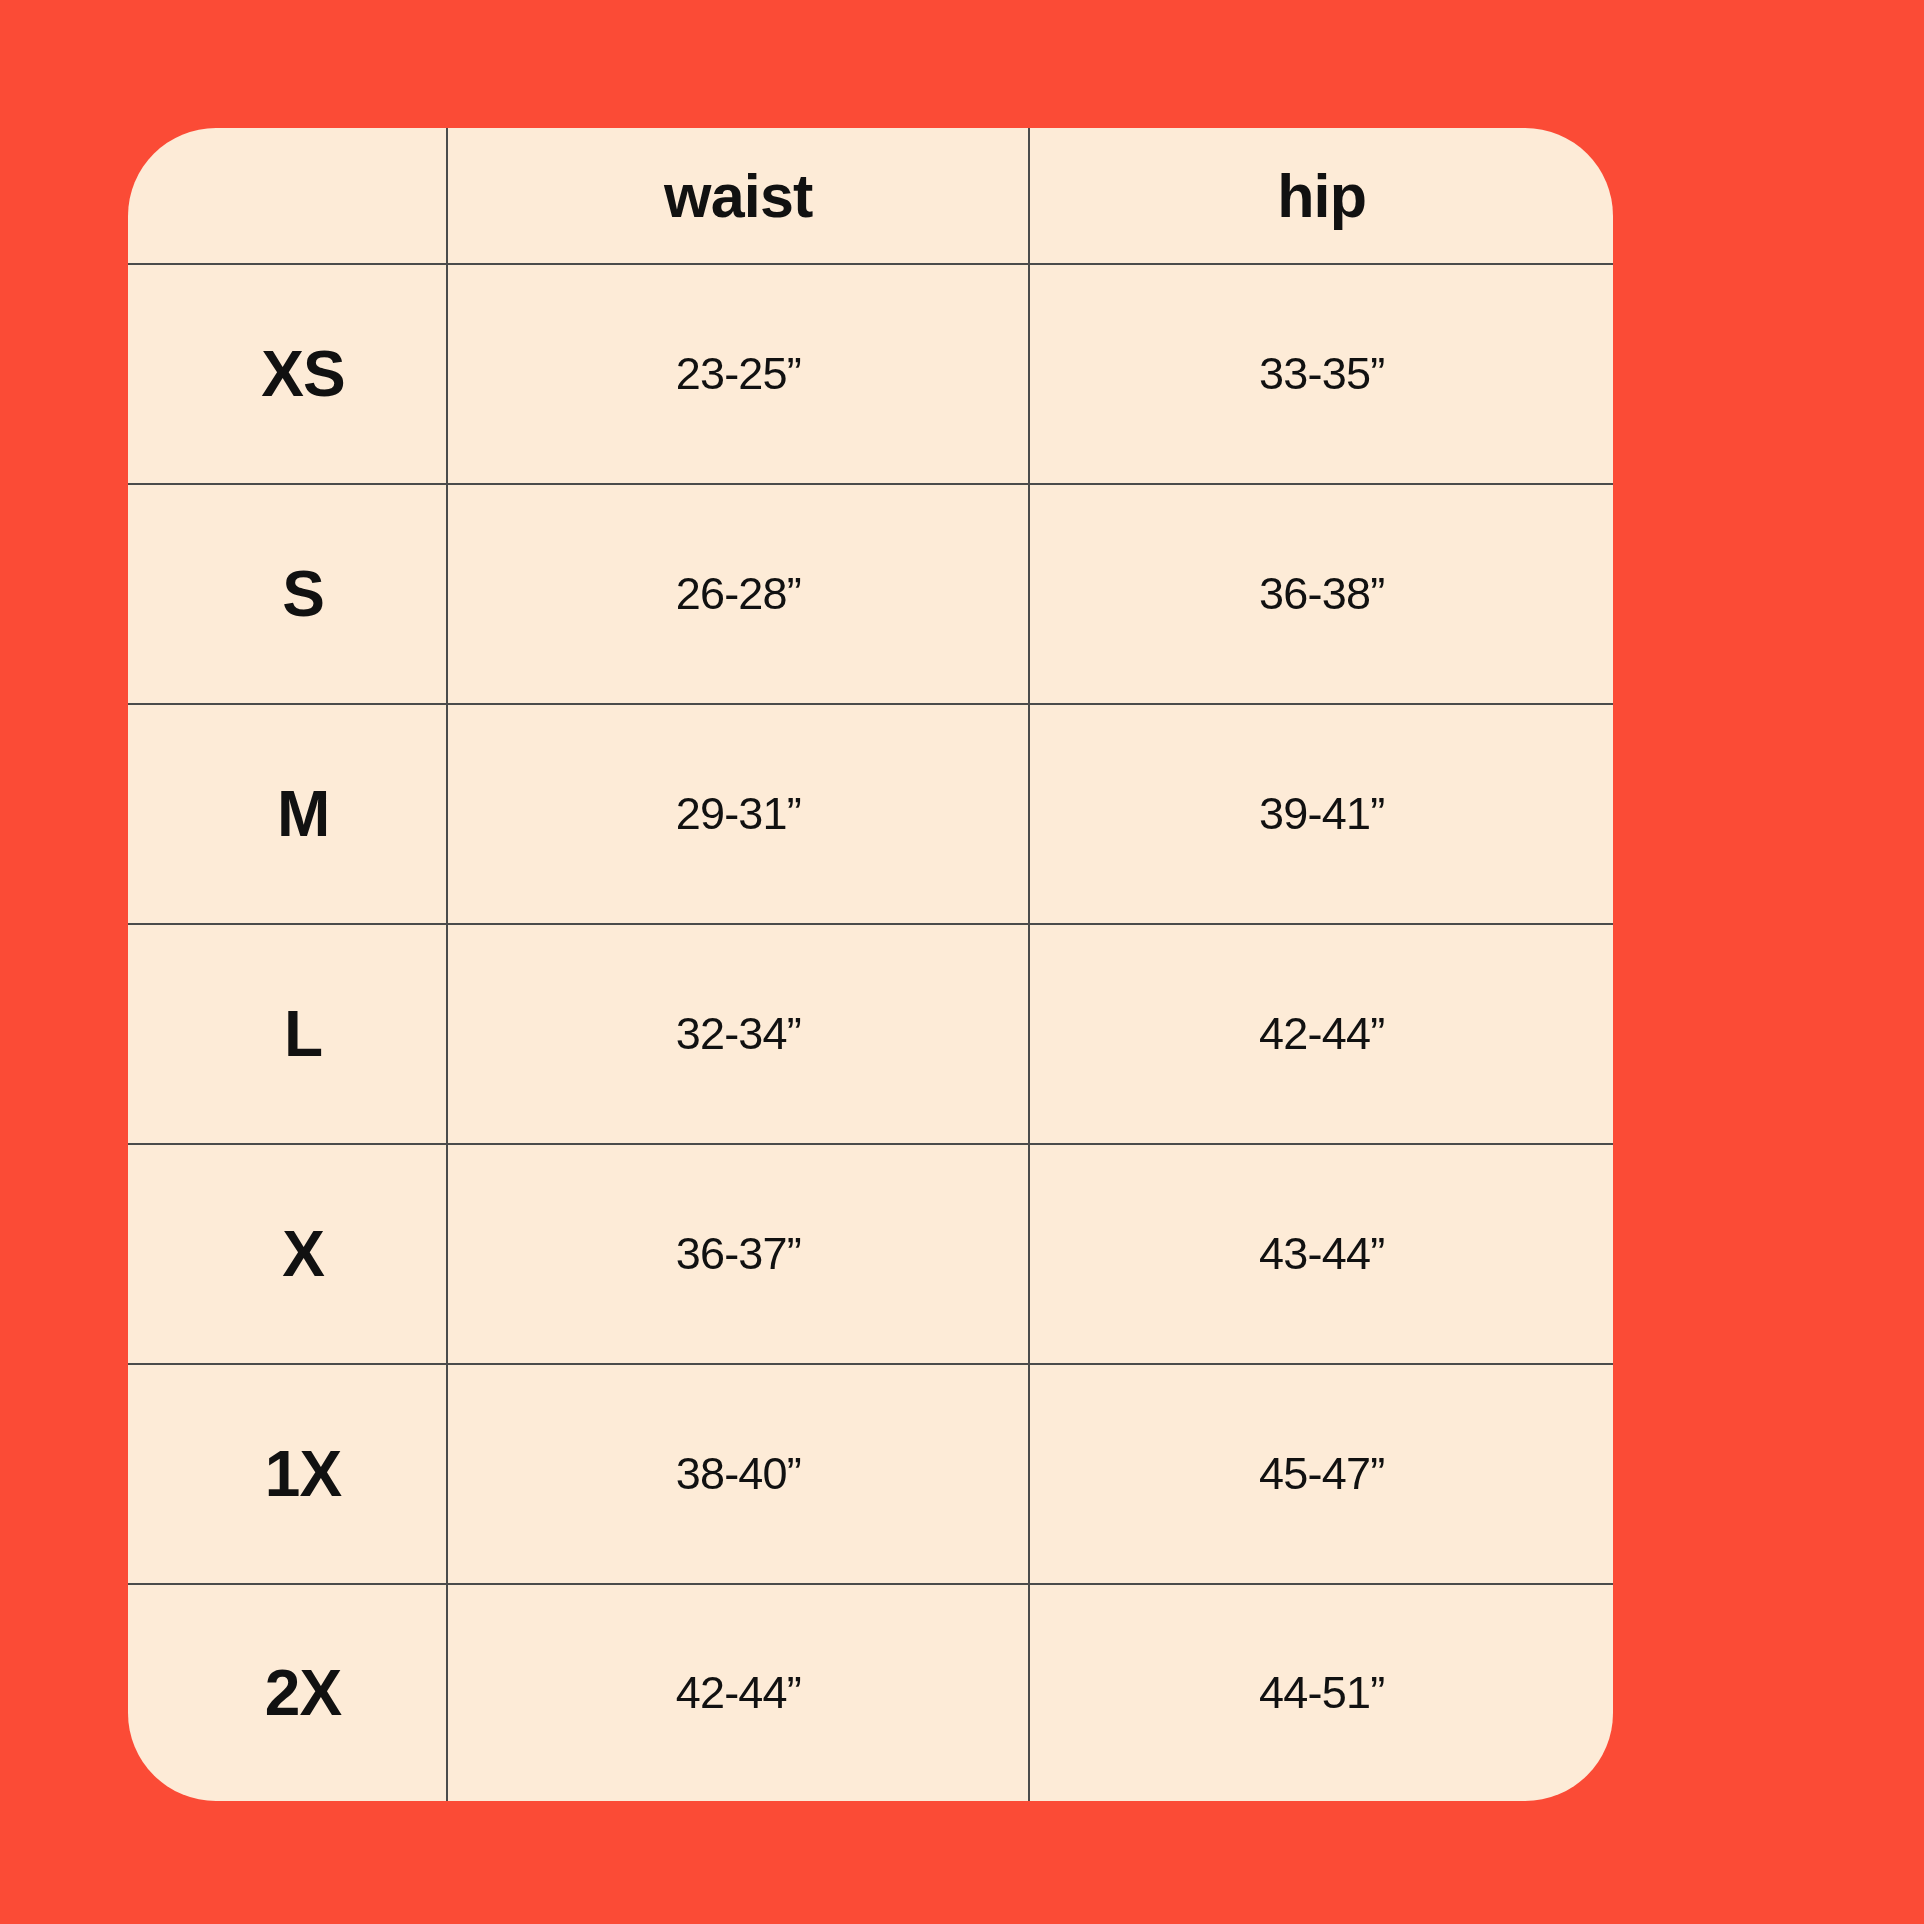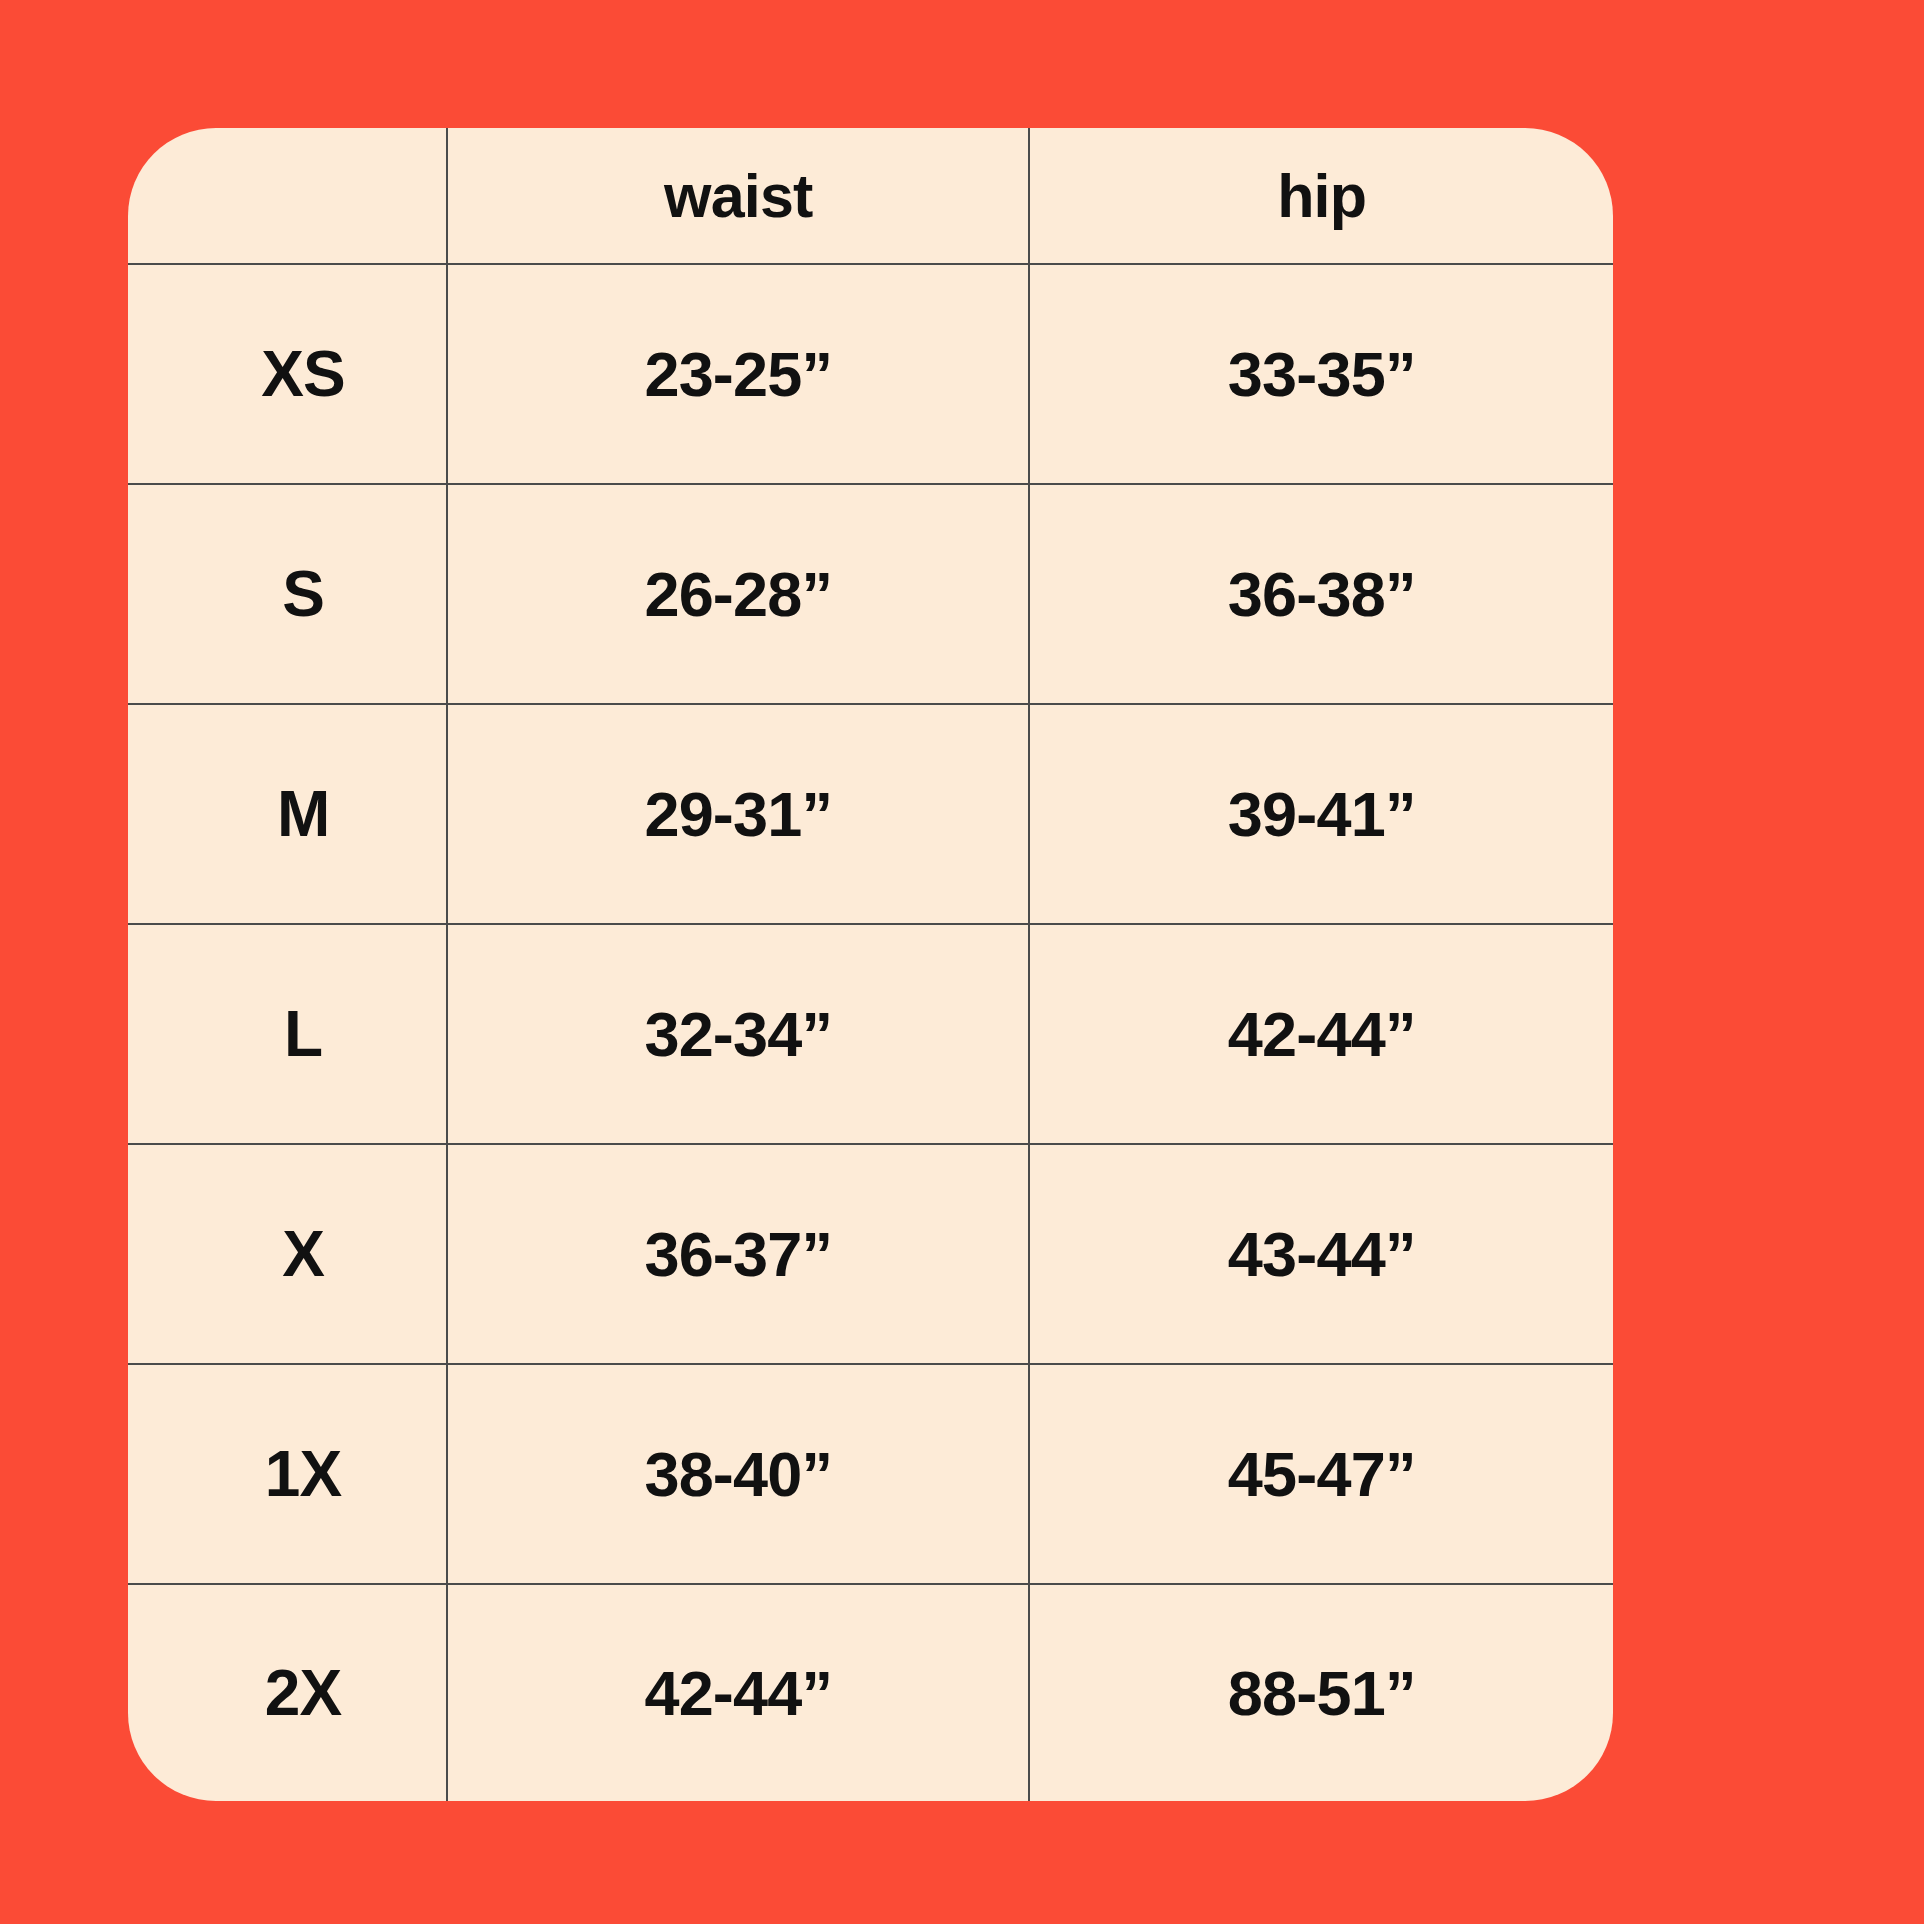--- a/index.html
+++ b/index.html
@@ -62,22 +62,22 @@
   thead th {
     height: 135px;
     font-size: 61px;
     font-weight: 700;
     letter-spacing: -0.8px;
   }
   thead th.blank {
     font-size: 0;
   }
   tbody td {
-    font-size: 63px;
-    font-weight: 700;
+    font-size: 45px;
+    font-weight: 400;
     letter-spacing: -0.8px;
   }
   tbody td.size-label {
     font-size: 64px;
     font-weight: 700;
     padding-left: 32px;
   }
 </style>
 </head>
 <body>
@@ -124,19 +124,19 @@
           <td>43-44”</td>
         </tr>
         <tr>
           <td class="size-label">1X</td>
           <td>38-40”</td>
           <td>45-47”</td>
         </tr>
         <tr>
           <td class="size-label">2X</td>
           <td>42-44”</td>
-          <td>88-51”</td>
+          <td>44-51”</td>
         </tr>
       </tbody>
     </table>
   </div>
 </div>
 
 
 </body></html>

